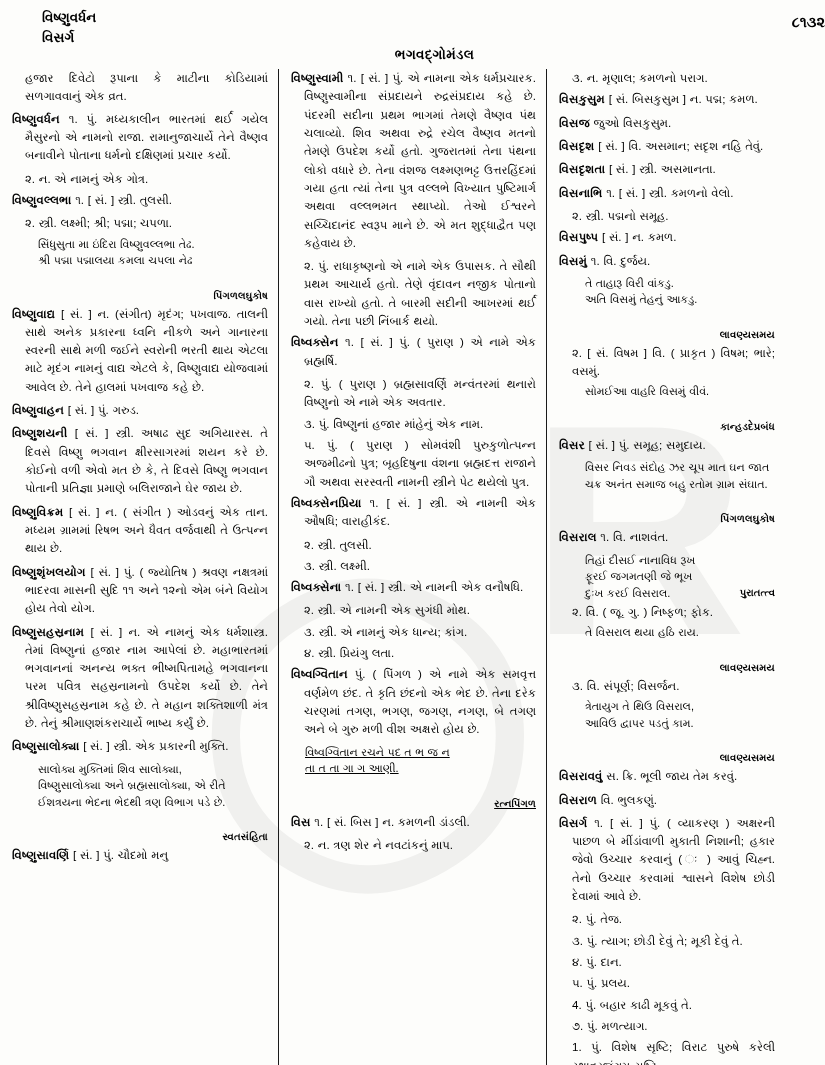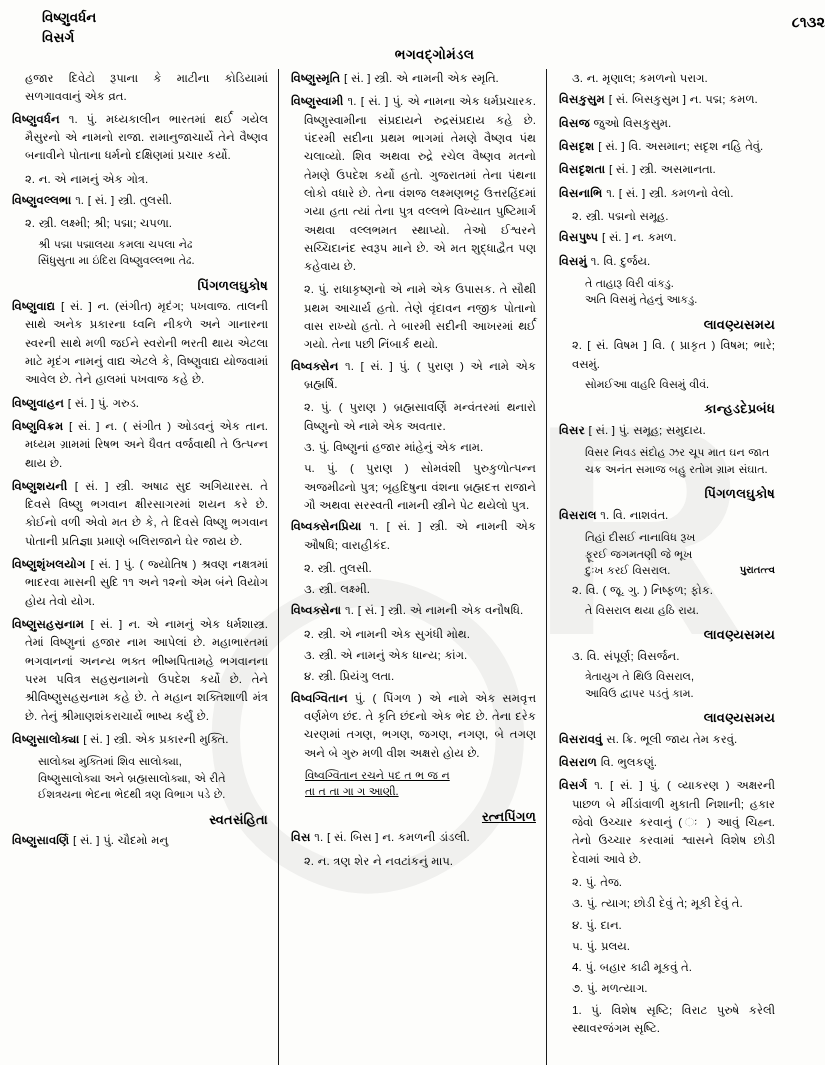--- a/index.html
+++ b/index.html
@@ -139,23 +139,23 @@
     padding-left: 14px;
     font-size: 11px;
     line-height: 1.5;
     text-align: left;
     text-decoration: underline;
   }
   .verse .ln { display: block; }
   .cite {
     display: block;
     text-align: right;
-    font-size: 13px;
-    font-weight: bold;
-    margin-top: 7px;
+    font-size: 10px;
+    font-weight: bold;
+    margin-top: 19px;
     letter-spacing: 0.2px;
   }
   .cite-inline {
     float: right;
     font-size: 10px;
     font-weight: bold;
   }
   .clr { clear: both; }
 </style>
 </head>
@@ -178,45 +178,44 @@
 
     <div class="columns">
       <div class="col col-1">
         <div class="col-inner">
             <p class="cont">હજાર દિવેટો રૂપાના કે માટીના કોડિયામાં સળગાવવાનું એક વ્રત.</p>
             <p class="entry hang"><span class="headword">વિષ્ણુવર્ધન</span><span> ૧. પું. મધ્યકાલીન ભારતમાં થર્ઈ ગયેલ મૈસુરનો એ નામનો રાજા. રામાનુજાચાર્યે તેને વૈષ્ણવ બનાવીને પોતાના ધર્મનો દક્ષિણમાં પ્રચાર કર્યો.</span></p>
             <p class="sense">૨. ન. એ નામનું એક ગોત્ર.</p>
             <p class="entry hang"><span class="headword">વિષ્ણુવલ્લભા</span><span> ૧. [ સં. ] સ્ત્રી. તુલસી.</span></p>
             <p class="sense">૨. સ્ત્રી. લક્ષ્મી; શ્રી; પદ્મા; ચપળા.</p>
             <div class="quote">
+              <span class="ln">સિંધુસુતા મા ઇંદિરા વિષ્ણુવલ્લભા તેઢ.</span>
               <span class="ln">શ્રી પદ્મા પદ્માલયા કમલા ચપલા નેઢ</span>
-              <span class="ln">સિંધુસુતા મા ઇંદિરા વિષ્ણુવલ્લભા તેઢ.</span>
               <span class="cite">પિંગળલઘુકોષ</span>
               <div class="clr"></div>
             </div>
             <p class="entry hang"><span class="headword">વિષ્ણુવાદ્ય</span><span> [ સં. ] ન. (સંગીત) મૃદંગ; પખવાજ. તાલની સાથે અનેક પ્રકારના ધ્વનિ નીકળે અને ગાનારના સ્વરની સાથે મળી જઈને સ્વરોની ભરતી થાય એટલા માટે મૃદંગ નામનું વાદ્ય એટલે કે, વિષ્ણુવાદ્ય યોજવામાં આવેલ છે. તેને હાલમાં પખવાજ કહે છે.</span></p>
             <p class="entry hang"><span class="headword">વિષ્ણુવાહન</span><span> [ સં. ] પું. ગરુડ.</span></p>
+            <p class="entry hang"><span class="headword">વિષ્ણુશયની</span><span> [ સં. ] સ્ત્રી. અષાઢ સુદ અગિયારસ. તે દિવસે વિષ્ણુ ભગવાન ક્ષીરસાગરમાં શયન કરે છે. કોઈનો વળી એવો મત છે કે, તે દિવસે વિષ્ણુ ભગવાન પોતાની પ્રતિજ્ઞા પ્રમાણે બલિરાજાને ઘેર જાય છે.</span></p>
             <p class="entry hang"><span class="headword">વિષ્ણુવિક્રમ</span><span> [ સં. ] ન. ( સંગીત ) ઓડવનું એક તાન. મધ્યમ ગ્રામમાં રિષભ અને ધૈવત વર્જવાથી તે ઉત્પન્ન થાય છે.</span></p>
-            <p class="entry hang"><span class="headword">વિષ્ણુશયની</span><span> [ સં. ] સ્ત્રી. અષાઢ સુદ અગિયારસ. તે દિવસે વિષ્ણુ ભગવાન ક્ષીરસાગરમાં શયન કરે છે. કોઈનો વળી એવો મત છે કે, તે દિવસે વિષ્ણુ ભગવાન પોતાની પ્રતિજ્ઞા પ્રમાણે બલિરાજાને ઘેર જાય છે.</span></p>
             <p class="entry hang"><span class="headword">વિષ્ણુશૃંખલયોગ</span><span> [ સં. ] પું. ( જ્યોતિષ ) શ્રવણ નક્ષત્રમાં ભાદરવા માસની સુદિ ૧૧ અને ૧૨નો એમ બંને વિયોગ હોય તેવો યોગ.</span></p>
             <p class="entry hang"><span class="headword">વિષ્ણુસહસ્રનામ</span><span> [ સં. ] ન. એ નામનું એક ધર્મશાસ્ત્ર. તેમાં વિષ્ણુનાં હજાર નામ આપેલાં છે. મહાભારતમાં ભગવાનનાં અનન્ય ભક્ત ભીષ્મપિતામહે ભગવાનના પરમ પવિત્ર સહસ્રનામનો ઉપદેશ કર્યો છે. તેને શ્રીવિષ્ણુસહસ્રનામ કહે છે. તે મહાન શક્તિશાળી મંત્ર છે. તેનું શ્રીમાણશંકરાચાર્યે ભાષ્ય કર્યું છે.</span></p>
             <p class="entry hang"><span class="headword">વિષ્ણુસાલોક્યા</span><span> [ સં. ] સ્ત્રી. એક પ્રકારની મુક્તિ.</span></p>
             <div class="quote">
               <span class="ln">સાલોક્ય મુક્તિમાં શિવ સાલોક્યા,</span>
               <span class="ln">વિષ્ણુસાલોક્યા અને બ્રહ્મસાલોક્યા, એ રીતે</span>
               <span class="ln">ઈશત્રયના ભેદના ભેદથી ત્રણ વિભાગ પડે છે.</span>
               <span class="cite">સ્વતસંહિતા</span>
               <div class="clr"></div>
             </div>
             <p class="entry hang"><span class="headword">વિષ્ણુસાવર્ણિ</span><span> [ સં. ] પું. ચૌદમો મનુ</span></p>
           </div>
       </div>
       <div class="col col-2">
         <div class="col-inner">
-            <p class="entry hang"><span class="headword">વિષ્ણુસ્મૃતિ</span><span> [ સં. ] સ્ત્રી. એ નામની એક સ્મૃતિ.</span></p>
             <p class="entry hang"><span class="headword">વિષ્ણુસ્વામી</span><span> ૧. [ સં. ] પું. એ નામના એક ધર્મપ્રચારક. વિષ્ણુસ્વામીના સંપ્રદાયને રુદ્રસંપ્રદાય કહે છે. પંદરમી સદીના પ્રથમ ભાગમાં તેમણે વૈષ્ણવ પંથ ચલાવ્યો. શિવ અથવા રુદ્રે રચેલ વૈષ્ણવ મતનો તેમણે ઉપદેશ કર્યો હતો. ગુજરાતમાં તેના પંથના લોકો વધારે છે. તેના વંશજ લક્ષ્મણભટ્ટ ઉત્તરહિંદમાં ગયા હતા ત્યાં તેના પુત્ર વલ્લભે વિખ્યાત પુષ્ટિમાર્ગ અથવા વલ્લભમત સ્થાપ્યો. તેઓ ઈશ્વરને સચ્ચિદાનંદ સ્વરૂપ માને છે. એ મત શુદ્ધાદ્વૈત પણ કહેવાય છે.</span></p>
             <p class="sense">૨. પું. રાધાકૃષ્ણનો એ નામે એક ઉપાસક. તે સૌથી પ્રથમ આચાર્ય હતો. તેણે વૃંદાવન નજીક પોતાનો વાસ રાખ્યો હતો. તે બારમી સદીની આખરમાં થર્ઈ ગયો. તેના પછી નિંબાર્ક થયો.</p>
             <p class="entry hang"><span class="headword">વિષ્વક્સેન</span><span> ૧. [ સં. ] પું. ( પુરાણ ) એ નામે એક બ્રહ્મર્ષિ.</span></p>
             <p class="sense">૨. પું. ( પુરાણ ) બ્રહ્મસાવર્ણિ મન્વંતરમાં થનારો વિષ્ણુનો એ નામે એક અવતાર.</p>
             <p class="sense">૩. પું. વિષ્ણુનાં હજાર માંહેનું એક નામ.</p>
             <p class="sense">૫. પું. ( પુરાણ ) સોમવંશી પુરુકુળોત્પન્ન અજમીઢનો પુત્ર; બૃહદિષુના વંશના બ્રહ્મદત્ત રાજાને ગૌ અથવા સરસ્વતી નામની સ્ત્રીને પેટ થયેલો પુત્ર.</p>
             <p class="entry hang"><span class="headword">વિષ્વક્સેનપ્રિયા</span><span> ૧. [ સં. ] સ્ત્રી. એ નામની એક ઔષધિ; વારાહીકંદ.</span></p>
             <p class="sense">૨. સ્ત્રી. તુલસી.</p>
             <p class="sense">૩. સ્ત્રી. લક્ષ્મી.</p>
             <p class="entry hang"><span class="headword">વિષ્વક્સેના</span><span> ૧. [ સં. ] સ્ત્રી. એ નામની એક વનૌષધિ.</span></p>

